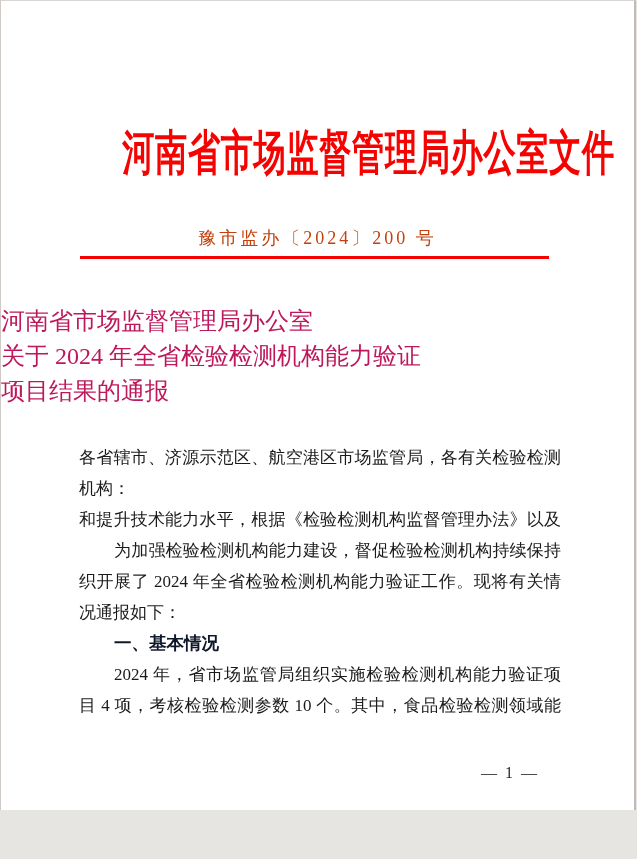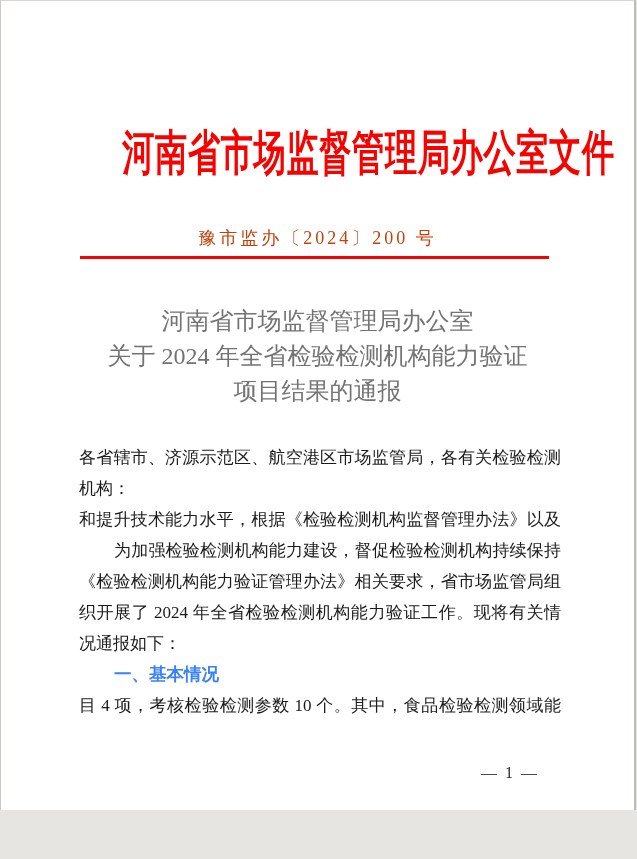--- a/index.html
+++ b/index.html
@@ -64,24 +64,23 @@
     left: 79px;
     width: 469px;
     height: 3px;
     background: var(--red);
   }
   .title-block {
     position: absolute;
     top: 303px;
     left: 0;
     right: 0;
-    text-align: center;
     font-size: 24px;
     line-height: 35px;
-    color: #737373;
+    color: #be185d;
   }
   .body-block {
     position: absolute;
     top: 441px;
     left: 78px;
     width: 482px;
     font-size: 17px;
     line-height: 31px;
     color: #1a1a1a;
   }
@@ -92,21 +91,21 @@
   .bline.just {
     white-space: normal;
     text-align: justify;
     text-align-last: justify;
     text-justify: inter-character;
   }
   .bline.hd {
     font-family: "Liberation Sans", "DejaVu Sans", sans-serif;
     font-weight: bold;
     font-size: 17.5px;
-    color: #3b82f6;
+    color: #0f172a;
   }
   .page-number {
     position: absolute;
     top: 761px;
     right: 95px;
     font-size: 16px;
     line-height: 22px;
     letter-spacing: 2px;
     color: #2a2a2a;
   }
@@ -129,23 +128,23 @@
         <div>河南省市场监督管理局办公室</div>
         <div>关于 2024 年全省检验检测机构能力验证</div>
         <div>项目结果的通报</div>
       </div>
 
     <div class="body-block" id="body-block">
         <div class="bline just">各省辖市、济源示范区、航空港区市场监管局，各有关检验检测</div>
         <div class="bline">机构：</div>
         <div class="bline just">和提升技术能力水平，根据《检验检测机构监督管理办法》以及</div>
         <div class="bline just" style="text-indent: 35px;">为加强检验检测机构能力建设，督促检验检测机构持续保持</div>
-        <div class="bline just">《检验检测机构能力验证管理办法》相关要求，省市场监管局组</div>
         <div class="bline just">织开展了 2024 年全省检验检测机构能力验证工作。现将有关情</div>
         <div class="bline">况通报如下：</div>
         <div class="bline hd" style="text-indent: 35px;">一、基本情况</div>
+        <div class="bline just" style="text-indent: 35px;">2024 年，省市场监管局组织实施检验检测机构能力验证项</div>
         <div class="bline just">目 4 项，考核检验检测参数 10 个。其中，食品检验检测领域能</div>
       </div>
 
     <div class="page-number">— 1 —</div>
 
   </div>
 </div>
 
 </body></html>

